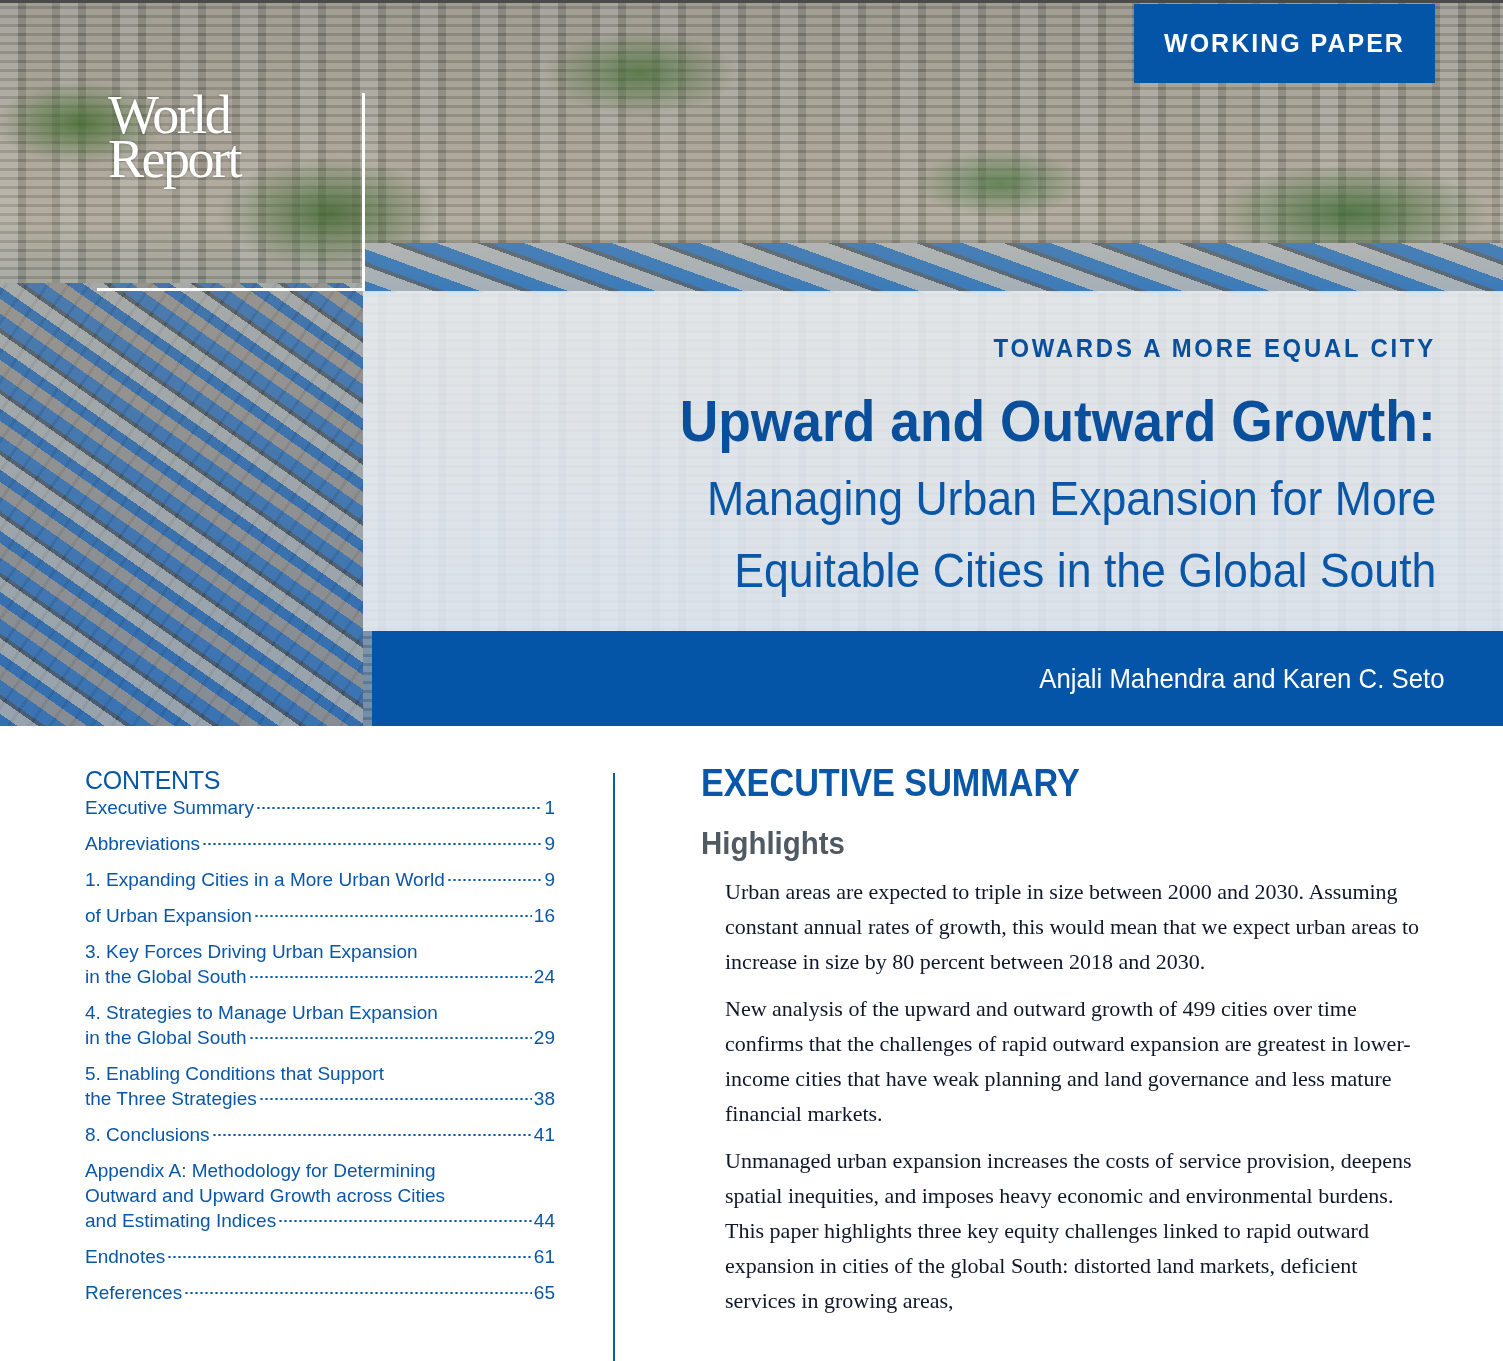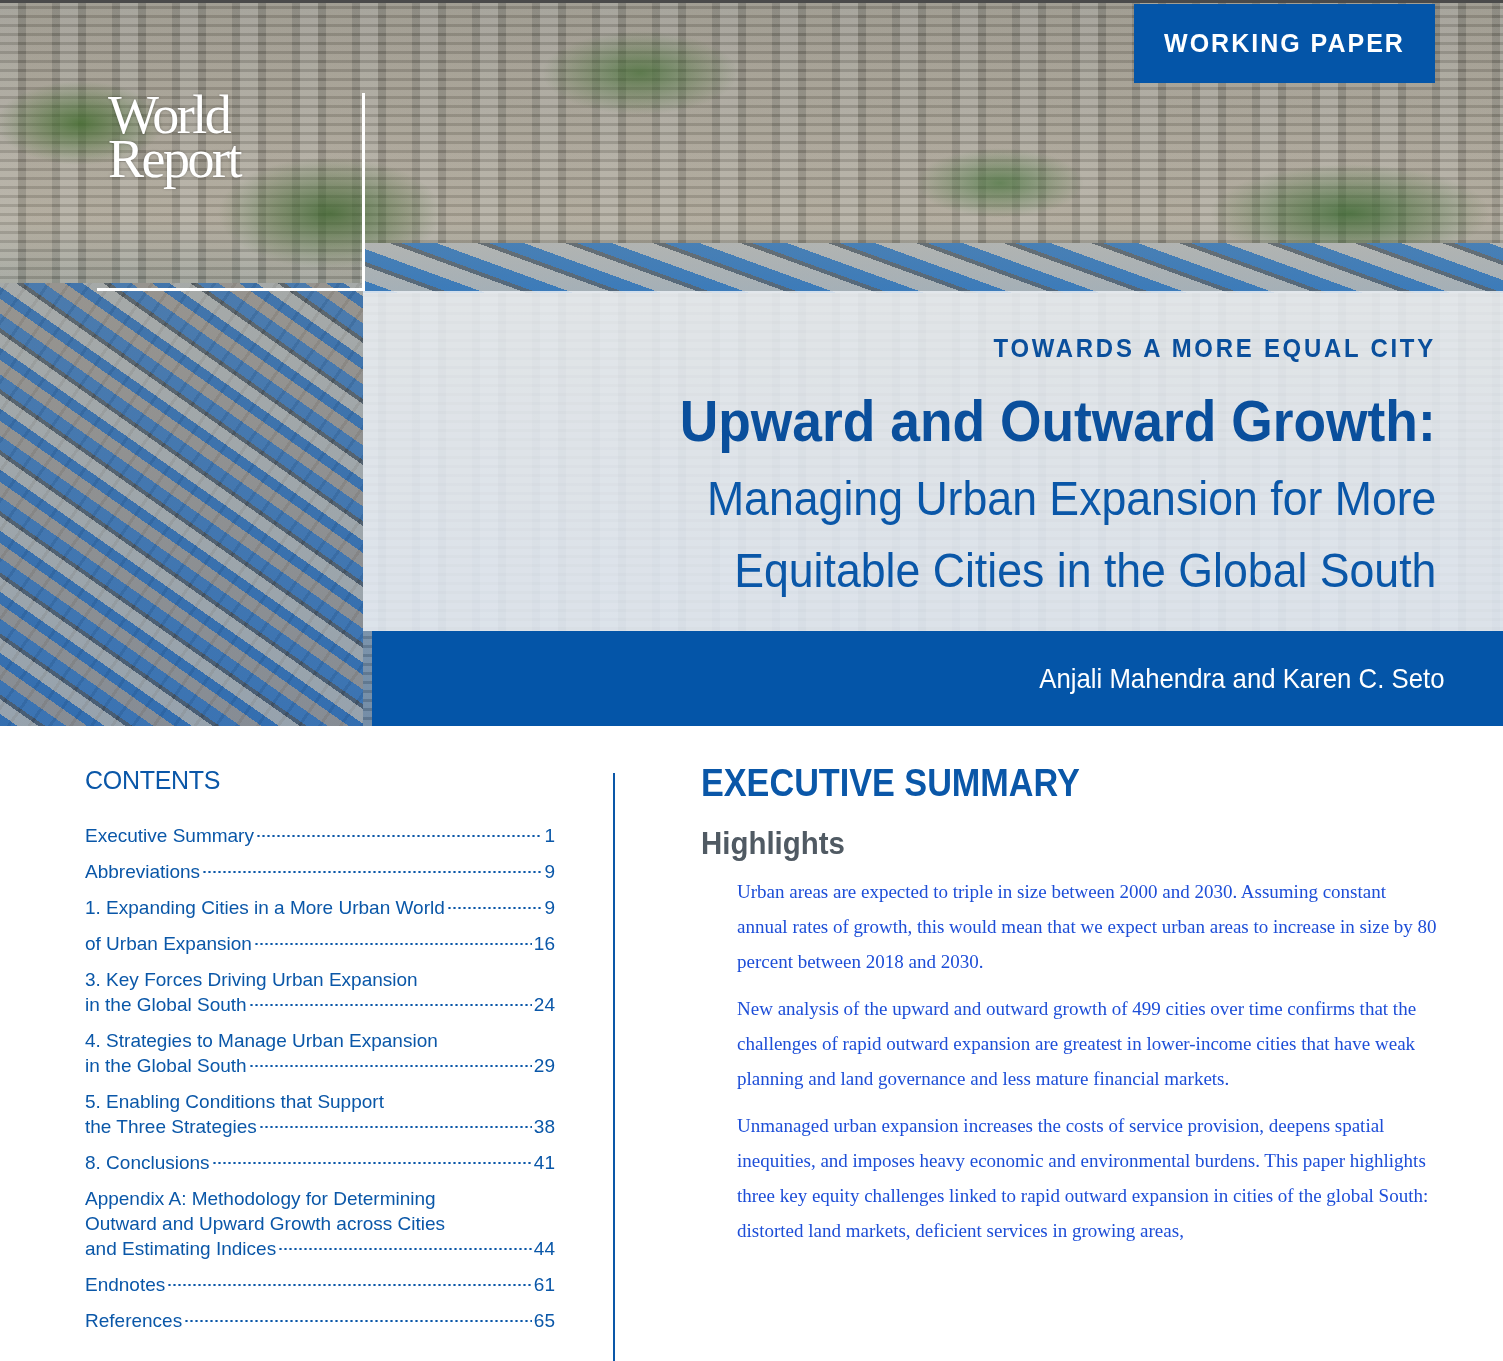--- a/index.html
+++ b/index.html
@@ -84,21 +84,21 @@
       background: #0455a8;
     }
     .authors {
       position: absolute; right: 68px; top: 32px;
       color: #ffffff; font-size: 28px; white-space: nowrap;
       transform: scaleX(0.92); transform-origin: right center;
     }
 
     
     .contents { position: absolute; left: 85px; top: 766px; width: 470px; }
-    .contents-title { color: #0a57a8; font-size: 25px; margin-bottom: 28px; letter-spacing: -0.3px; }
+    .contents-title { color: #0a57a8; font-size: 25px; margin-bottom: 0; letter-spacing: -0.3px; }
     .toc-item {
       color: #0a57a8; font-size: 19px; line-height: 25px;
       margin-bottom: 11px; cursor: pointer; display: block;
     }
     .toc-line { display: flex; align-items: baseline; white-space: nowrap; }
     .toc-line .lbl { flex: 0 0 auto; }
     .toc-line .dots {
       flex: 1 1 auto; overflow: hidden; margin: 0 2px;
       background-image: radial-gradient(circle, #0a57a8 1px, transparent 1.3px);
       background-size: 5px 4px; background-repeat: repeat-x; background-position: left bottom 4px;
@@ -112,23 +112,23 @@
     .exec { position: absolute; left: 701px; top: 762px; width: 740px; }
     .exec-title {
       color: #0a57a8; font-weight: bold; font-size: 38px; white-space: nowrap;
       transform: scaleX(0.9); transform-origin: left center;
     }
     .highlights-title {
       color: #505a63; font-weight: bold; font-size: 32px; margin-top: 20px;
       transform: scaleX(0.92); transform-origin: left center;
     }
     .highlight {
-      margin-left: 36px; margin-top: 12px; width: 700px;
-      font-family: "Liberation Serif", serif; color: #1d4ed8;
-      font-size: 19px; line-height: 35px;
+      margin-left: 24px; margin-top: 12px; width: 700px;
+      font-family: "Liberation Serif", serif; color: #0f172a;
+      font-size: 22px; line-height: 35px;
     }
     .highlight:first-of-type { margin-top: 8px; }
   </style>
 </head>
 <body>
 
 <div class="top-strip"></div>
 
 <div class="cover">
   <div class="slum"></div>

